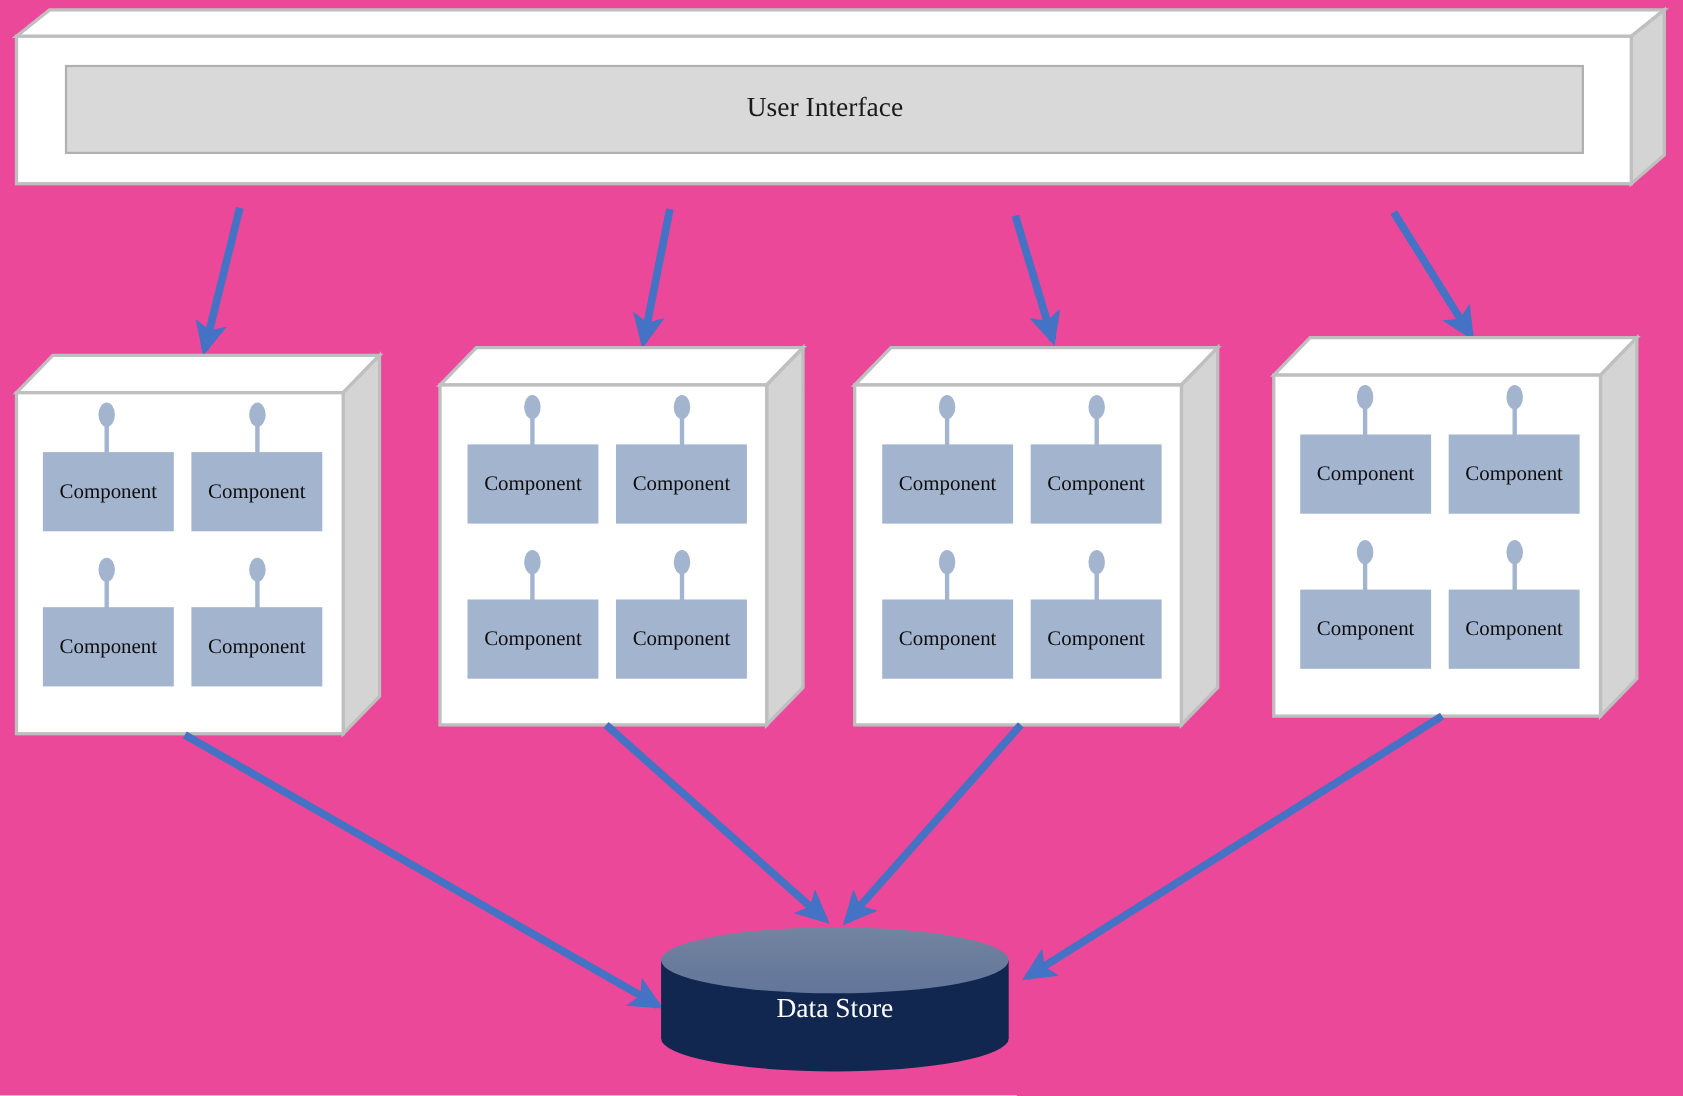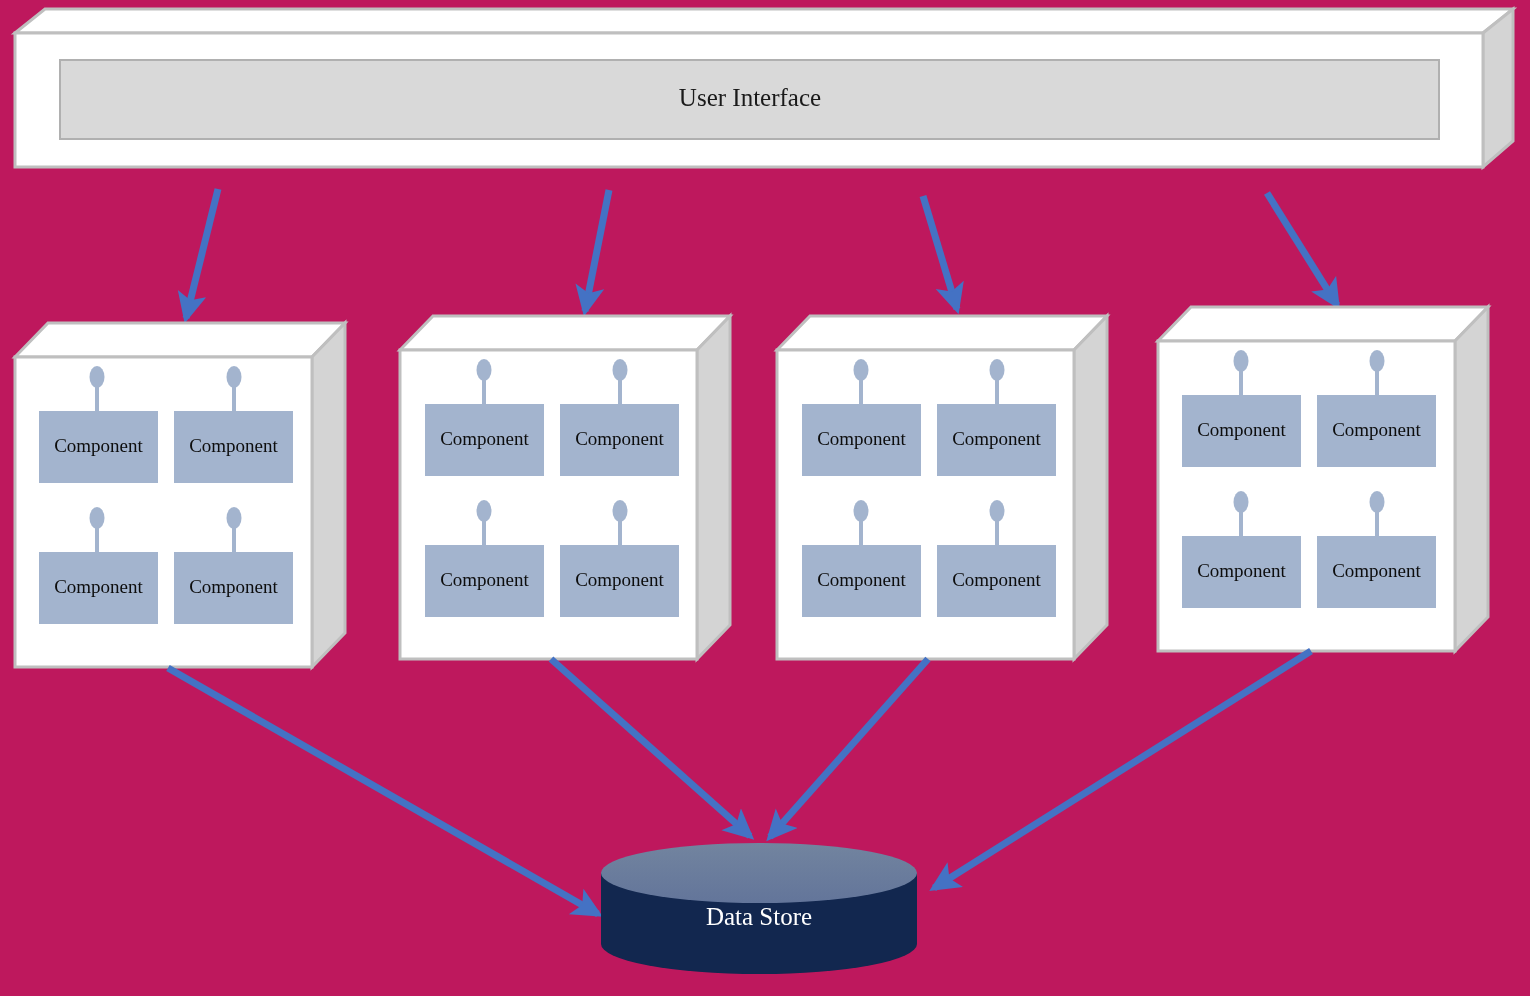--- a/index.html
+++ b/index.html
@@ -10,21 +10,21 @@
   body {
     width: 1530px;
     height: 996px;
     font-family: "Liberation Serif", "DejaVu Serif", serif;
     overflow: hidden;
   }
   #diagram-root {
     position: relative;
     width: 1530px;
     height: 996px;
-    background: #be185d;
+    background: #ec4899;
   }
   svg.diagram-canvas {
     display: block;
     width: 1530px;
     height: 996px;
   }
   .shape-label {
     font-family: "Liberation Serif", "DejaVu Serif", serif;
     dominant-baseline: middle;
     text-anchor: middle;

